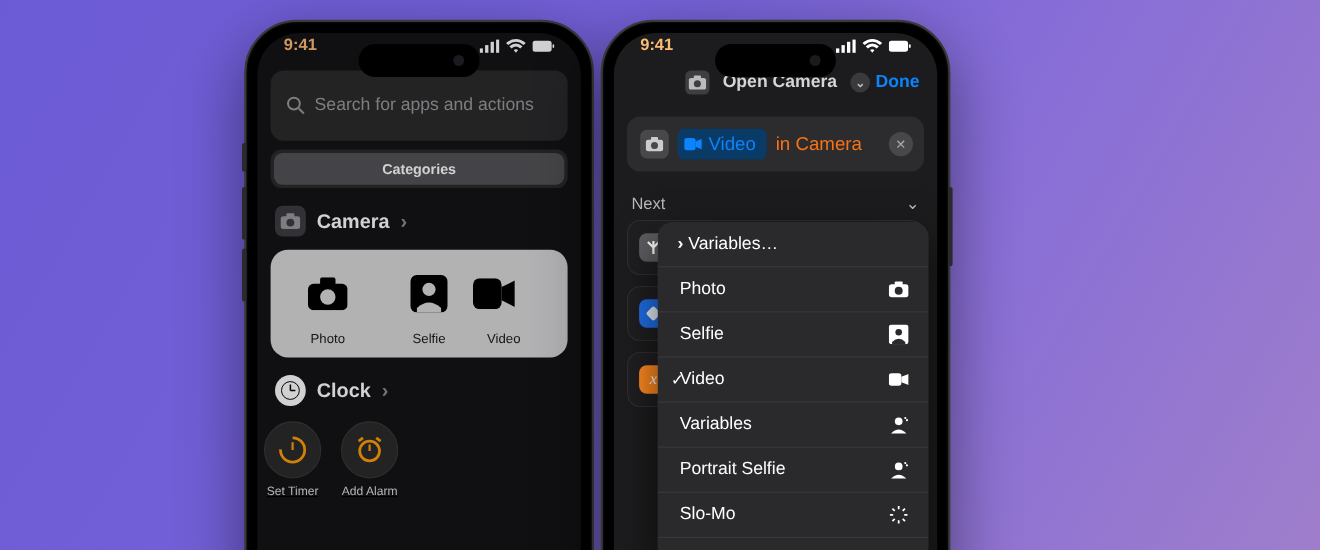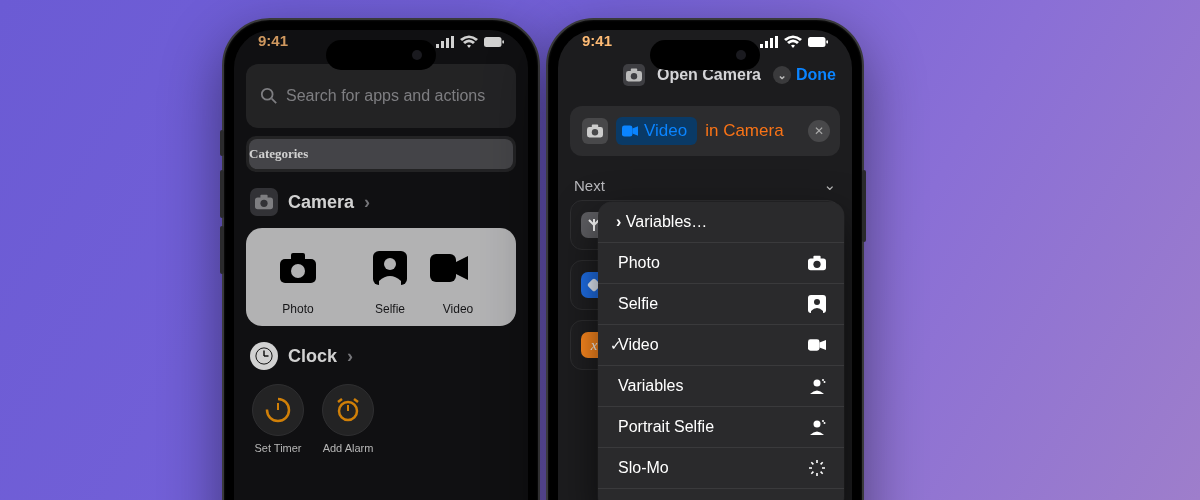--- a/index.html
+++ b/index.html
@@ -74,25 +74,24 @@
     color:#9a9a9e; font-size:16px;
   }
   .segmented{
     margin: 4px 12px 10px;
     background:#2b2b2d;
     border-radius:10px;
     padding:3px;
     display:flex;
   }
   .segment{
-    flex:1; text-align:left;
+    flex:1; text-align:center;
     padding:7px 0;
     color:#e6e6e8; font-size:13px; font-weight:600;
     border-radius:8px;
-    font-family:Liberation Serif, serif;
   }
   .segment.active{ background:#545458; color:#fff; }
   .section-row{
     display:flex; align-items:center; gap:10px;
     padding: 6px 16px 8px;
     color:#fff; font-size:18px; font-weight:700;
   }
   .sec-icon{
     width:28px;height:28px;border-radius:7px;
     background:#3e3e42; display:flex;align-items:center;justify-content:center;
@@ -106,21 +105,21 @@
     padding:12px 8px 10px;
     display:flex; gap:4px;
     overflow:hidden;
   }
   .cam-item{ width:88px; display:flex; flex-direction:column; align-items:center; gap:6px; color:#1c1c1e; font-size:12px; }
   .cam-glyph{
     width:56px;height:56px;border-radius:14px;
     display:flex;align-items:center;justify-content:center;
     color:#000;
   }
-  .clock-row{ display:flex; gap:18px; margin: 6px 18px; }
+  .clock-row{ display:flex; gap:18px; margin: 6px 6px; text-decoration: underline; }
   .clock-item{ display:flex; flex-direction:column; align-items:center; gap:6px; color:#ddd; font-size:11px; }
   .clock-glyph{
     width:52px;height:52px;border-radius:50%;
     background:#2b2b2d; border:1px solid #3a3a3c;
     display:flex;align-items:center;justify-content:center;
     color:#ff9d0a;
   }
 
   
   .editor-header{

